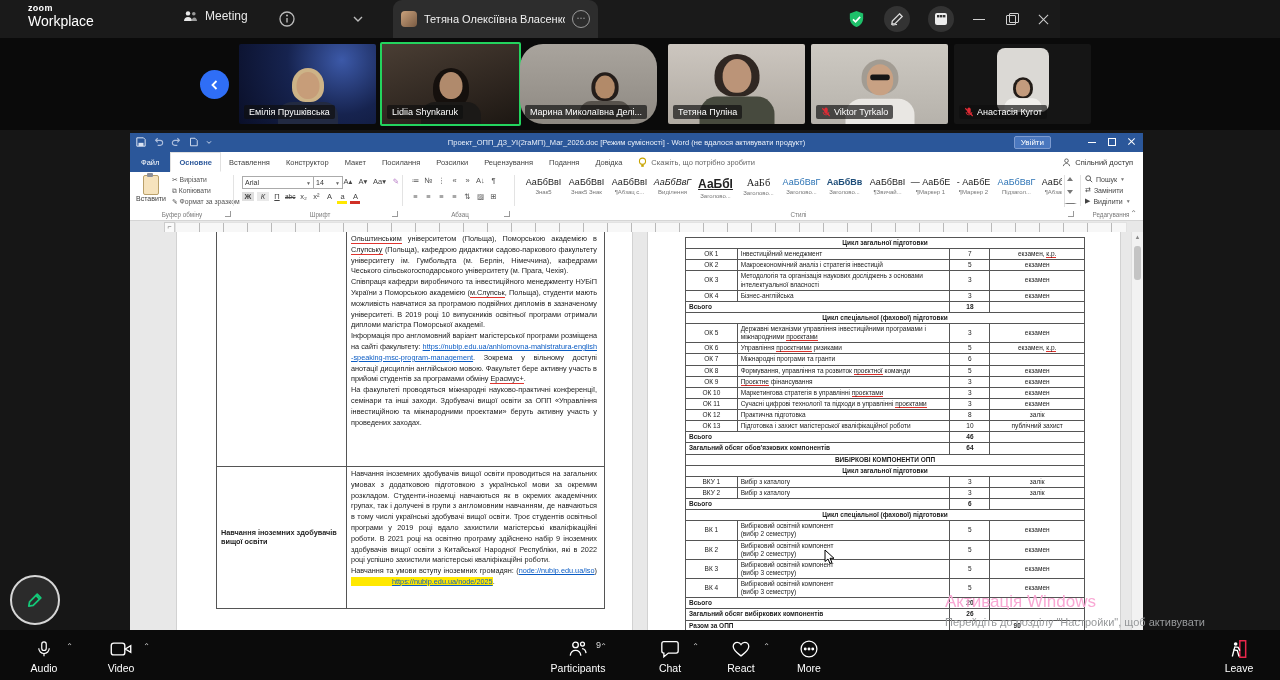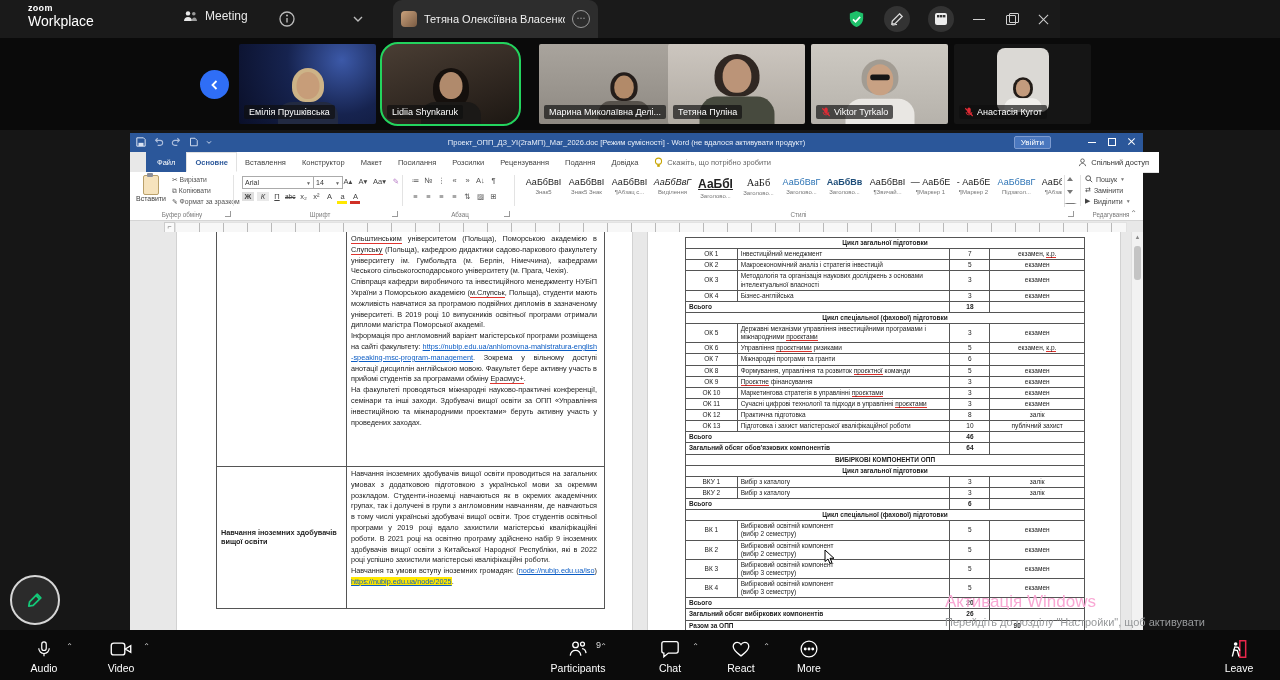--- a/index.html
+++ b/index.html
@@ -34,21 +34,21 @@
   .tile.act{border:2px solid #23d45e;margin:-2px;}
   .person{position:absolute;left:50%;bottom:0;transform:translateX(-50%);width:80px;height:56px;}
   .hair{position:absolute;left:50%;transform:translateX(-50%);top:0;width:32px;height:34px;border-radius:50% 50% 42% 42%;}
   .head{position:absolute;left:50%;transform:translateX(-50%);top:4px;width:23px;height:27px;border-radius:50% 50% 46% 46%;}
   .torso{position:absolute;left:50%;transform:translateX(-50%);bottom:0;width:60px;height:22px;border-radius:14px 14px 0 0;}
   .shades{position:absolute;left:50%;transform:translateX(-50%);top:13px;width:17px;height:5px;background:#161616;border-radius:2px;}
   .pill{position:absolute;left:5px;bottom:5px;display:flex;align-items:center;gap:3px;background:rgba(15,15,15,.68);
         color:#fff;font-size:9px;padding:2px 5px;border-radius:2px;max-width:124px;white-space:nowrap;overflow:hidden;}
   .p0{background:radial-gradient(circle at 75% 20%,#3c59a8 0,#16234f 45%,#0a0f28 100%);}
   .p0 .hair{background:#cdb387;} .p0 .head{background:#c79d79;} .p0 .torso{background:#222a42;}
-  .p1{background:linear-gradient(160deg,#4a3e34 0%,#2b231d 70%,#1c1712 100%);border-radius:18px;}
+  .p1{background:linear-gradient(160deg,#4a3e34 0%,#2b231d 70%,#1c1712 100%);}
   .p1 .hair{background:#15100d;width:36px;height:40px;} .p1 .head{background:#b08a6c;} .p1 .torso{background:#1b1917;}
   .p2{background:linear-gradient(180deg,#a9a49d,#8e8982);}
   .p2 .person{transform:translateX(-30%) scale(.85);} .p2 .hair{background:#241d1a;} .p2 .head{background:#b28a69;} .p2 .torso{background:#57524c;}
   .p3{background:linear-gradient(180deg,#ccc6bf,#b0aaa2);text-align:center;}
   .p3 .person{transform:translateX(-50%) scale(1.25);transform-origin:bottom;} .p3 .hair{background:#302722;width:36px;}
   .p3 .head{background:#bb9478;} .p3 .torso{background:#474a3e;}
   .p4{background:linear-gradient(180deg,#cdc9c2,#b6b2ab);}
   .p4 .person{transform:translateX(-50%) scale(1.15);transform-origin:bottom;}
   .p4 .hair{background:#a29c93;height:30px;} .p4 .head{background:#c8a183;} .p4 .torso{background:#e9e7e3;}
   .p5{background:#151515;}
@@ -62,21 +62,21 @@
   #wtitle .ttl{position:absolute;left:120px;right:140px;top:0;height:19px;line-height:19px;text-align:center;
                font-size:7.5px;color:#eaf0fa;white-space:nowrap;overflow:hidden;}
   #signin{position:absolute;right:92px;top:3px;background:#4a77be;border:1px solid #7d9bd0;color:#fff;font-size:8px;
           padding:1px 6px;border-radius:2px;}
   #wctl{position:absolute;right:6px;top:3px;display:flex;gap:10px;align-items:center;}
   .wbtn{width:10px;height:10px;position:relative;}
   .wbtn.min:after{content:"";position:absolute;left:1px;right:1px;top:6px;border-top:1.2px solid #fff;}
   .wbtn.max:after{content:"";position:absolute;left:1px;top:2px;width:6px;height:6px;border:1.1px solid #fff;}
   .wbtn.cls:before,.wbtn.cls:after{content:"";position:absolute;left:0;top:4.5px;width:9px;border-top:1.2px solid #fff;}
   .wbtn.cls:before{transform:rotate(45deg);} .wbtn.cls:after{transform:rotate(-45deg);}
-  #tabrow{position:absolute;left:16px;top:19px;width:100%;height:20px;background:#fff;border-bottom:1px solid #e1e1e1;
+  #tabrow{position:absolute;left:0;top:19px;width:100%;height:20px;background:#fff;border-bottom:1px solid #e1e1e1;
           display:flex;align-items:stretch;font-size:7.5px;color:#444;}
   .rtab{padding:0 8px;display:flex;align-items:center;}
   .rtab.file{background:#2b579a;color:#fff;padding:0 11px;}
   .rtab.act{color:#2b579a;background:#fff;border:1px solid #e1e1e1;border-bottom:1px solid #fff;font-weight:bold;}
   #tellme{display:flex;align-items:center;gap:4px;color:#666;padding:0 8px;}
   #sharedoc{margin-left:auto;display:flex;align-items:center;gap:4px;color:#333;padding:0 10px;}
   #ribbon{position:absolute;left:0;top:39px;width:100%;height:48px;background:#fff;border-bottom:1px solid #d5d5d5;
           font-size:7px;color:#3b3b3b;}
   .gsep{position:absolute;top:3px;bottom:14px;border-left:1px solid #e3e3e3;}
   .glabel{position:absolute;bottom:2px;font-size:6.3px;color:#7a7a7a;text-align:center;}
@@ -126,21 +126,21 @@
   #ltable{position:absolute;left:39px;top:0;width:389px;height:377px;border:1px solid #555;border-top:none;box-sizing:border-box;}
   #lcol{position:absolute;left:129px;top:0;bottom:0;border-left:1px solid #555;}
   #lrow{position:absolute;left:0;right:0;top:234px;border-top:1px solid #555;}
   #lcell1{position:absolute;left:134px;top:2px;width:246px;font-size:7.3px;line-height:10.8px;color:#222;text-align:justify;}
   #lcell2l{position:absolute;left:0;top:234px;width:124px;height:142px;display:flex;align-items:center;
            padding-left:4px;font-weight:bold;font-size:7.3px;line-height:9.5px;color:#222;}
   #lcell2r{position:absolute;left:134px;top:237px;width:246px;font-size:7.3px;line-height:10.8px;color:#222;text-align:justify;}
   .dp{margin:0;}
   .sp{border-bottom:1px solid #df342e;}
   .lk{color:#0b5cc4;text-decoration:underline;word-break:break-all;}
-  .hl{background:#ffe800;color:#0b5cc4;text-decoration:underline;word-break:break-all;}
+  .hl{background:#ffe800;color:#0b5cc4;text-decoration:underline;word-break:break-all;padding-left:41px;}
   
   #rtable{position:absolute;left:37px;top:5px;width:400px;border-collapse:collapse;font-size:6.5px;color:#1c1c1c;}
   #rtable td{border:1px solid #555;padding:1px 3px;line-height:1.25;vertical-align:middle;}
   #rtable td.sec{text-align:center;font-weight:bold;}
   #rtable td.cc{text-align:center;width:46px;}
   #rtable td.nm{width:212px;white-space:pre-line;}
   #rtable td.cr{text-align:center;width:34px;}
   #rtable td.ex{text-align:center;width:90px;}
   #rtable td.tl{font-weight:bold;}
   #rtable td.bcr{text-align:center;font-weight:bold;}
@@ -238,21 +238,21 @@
         <div class="tile p1 act" style="left: 382px;">
           <div class="person">
             <div class="hair"></div>
             <div class="head"></div>
             <div class="torso"></div>
           </div>
           <div class="pill">
             <span>Lidiia Shynkaruk</span>
           </div>
         </div>
-        <div class="tile p2" style="left: 539px;">
+        <div class="tile p2" style="left: 520px; border-radius: 23px;">
           <div class="person">
             <div class="hair"></div>
             <div class="head"></div>
             <div class="torso"></div>
           </div>
           <div class="pill">
             <span>Марина Миколаївна Делі...</span>
           </div>
         </div>
         <div class="tile p3" style="left: 668px;">

